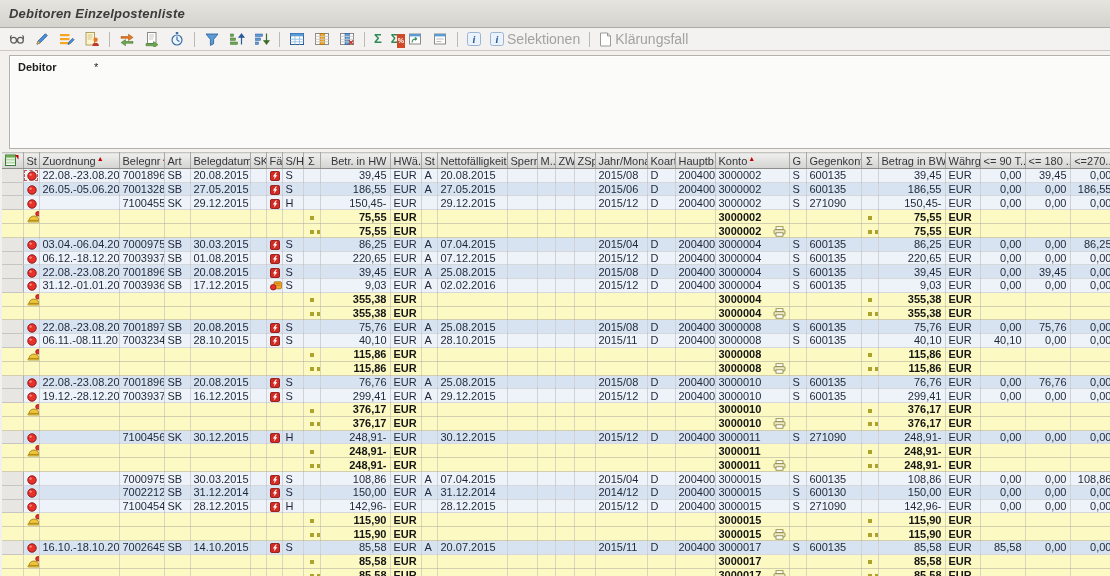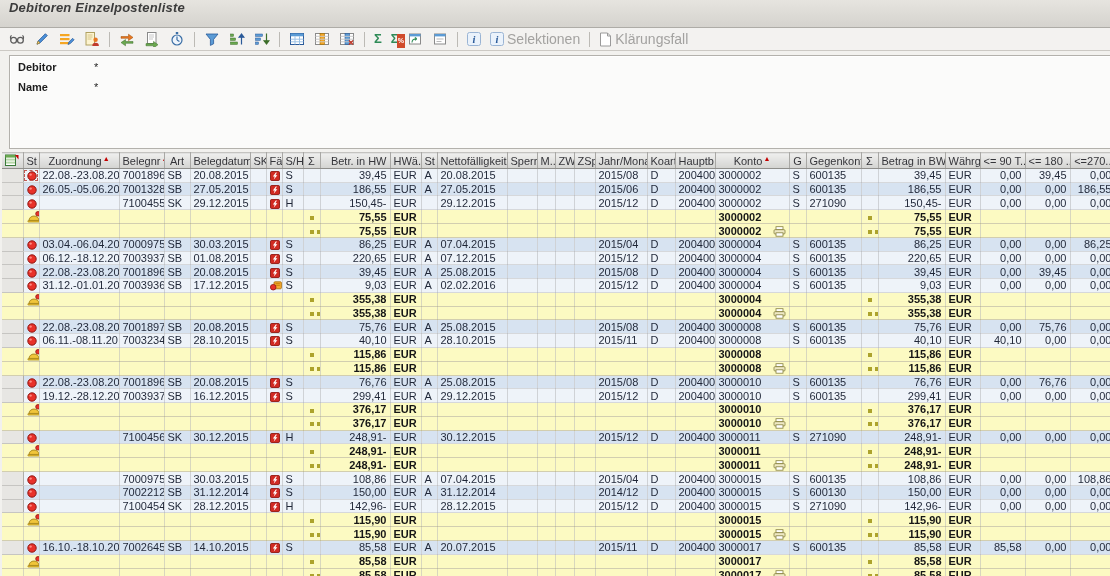--- a/index.html
+++ b/index.html
@@ -6,21 +6,21 @@
   body{
     width:1110px;height:576px;overflow:hidden;position:relative;
     background:#f2f1ee;
     font-family:"Liberation Sans","DejaVu Sans",sans-serif;
     font-size:11px;color:#2a2a2a;
     -webkit-font-smoothing:antialiased;
   }
   
   .titlebar{
     height:27px;background:linear-gradient(#e6e4df,#d5d3ce);
-    border-bottom:1px solid #aeaca7;display:flex;padding:0 9px;
+    border-bottom:1px solid #aeaca7;display:flex;align-items:center;padding:0 9px;
   }
   .title{font-size:13px;font-weight:bold;font-style:italic;color:#3c3c3c;letter-spacing:.2px;}
   
   .toolbar{
     height:22px;background:#f3f2f0;border-bottom:1px solid #ccc9c4;
     display:flex;align-items:center;padding:0 6px;gap:3px;
   }
   .tbtn{
     display:inline-flex;align-items:center;gap:3px;height:20px;padding:0 2px;
     border:1px solid transparent;border-radius:2px;cursor:default;
@@ -38,21 +38,21 @@
   .frow.gap{height:8px;}
   .flabel{display:inline-block;min-width:76px;font-weight:bold;color:#1e1e1e;}
   .fval{color:#1e1e1e;}
   
   .gridwrap{margin-left:2px;width:1108px;overflow:hidden;}
   table.alv{border-collapse:collapse;table-layout:fixed;width:1113px;}
   .alv th{
     height:15px;padding:0 3px;font-weight:normal;color:#35353a;
     background:linear-gradient(#efefee,#d3d3d1);
     border-right:1px solid #a9a8a5;border-bottom:1px solid #8f8e8b;border-top:1px solid #c4c3c0;
-    text-align:center;white-space:nowrap;overflow:hidden;font-size:11px;
+    text-align:left;white-space:nowrap;overflow:hidden;font-size:11px;
   }
   .alv th.al-r{text-align:right;}
   .alv th.al-c{text-align:center;}
   .alv td{
     height:12.7px;padding:0 3px;line-height:12px;white-space:nowrap;overflow:hidden;
     border-right:1px solid rgba(150,160,175,.38);
     border-bottom:1px solid rgba(150,160,175,.30);
     color:#1f2637;font-size:11px;
   }
   .alv td.al-r{text-align:right;}
@@ -217,23 +217,20 @@
       <span class="lbl">Klärungsfall</span>
     </span>
   </div>
 
 <div class="panelzone">
   <div class="panel">
     <div class="frow">
       <span class="flabel">Debitor</span><span class="fval">*</span>
     </div>
     <div class="frow gap"></div>
-    <div class="frow">
-      <span class="flabel">Name</span><span class="fval">*</span>
-    </div>
   </div>
 </div>
 
 <div class="gridwrap">
   <table class="alv" id="alv-table">
       <colgroup>
         <col style="width:21px">
         <col style="width:16px">
         <col style="width:80px">
         <col style="width:45px">

